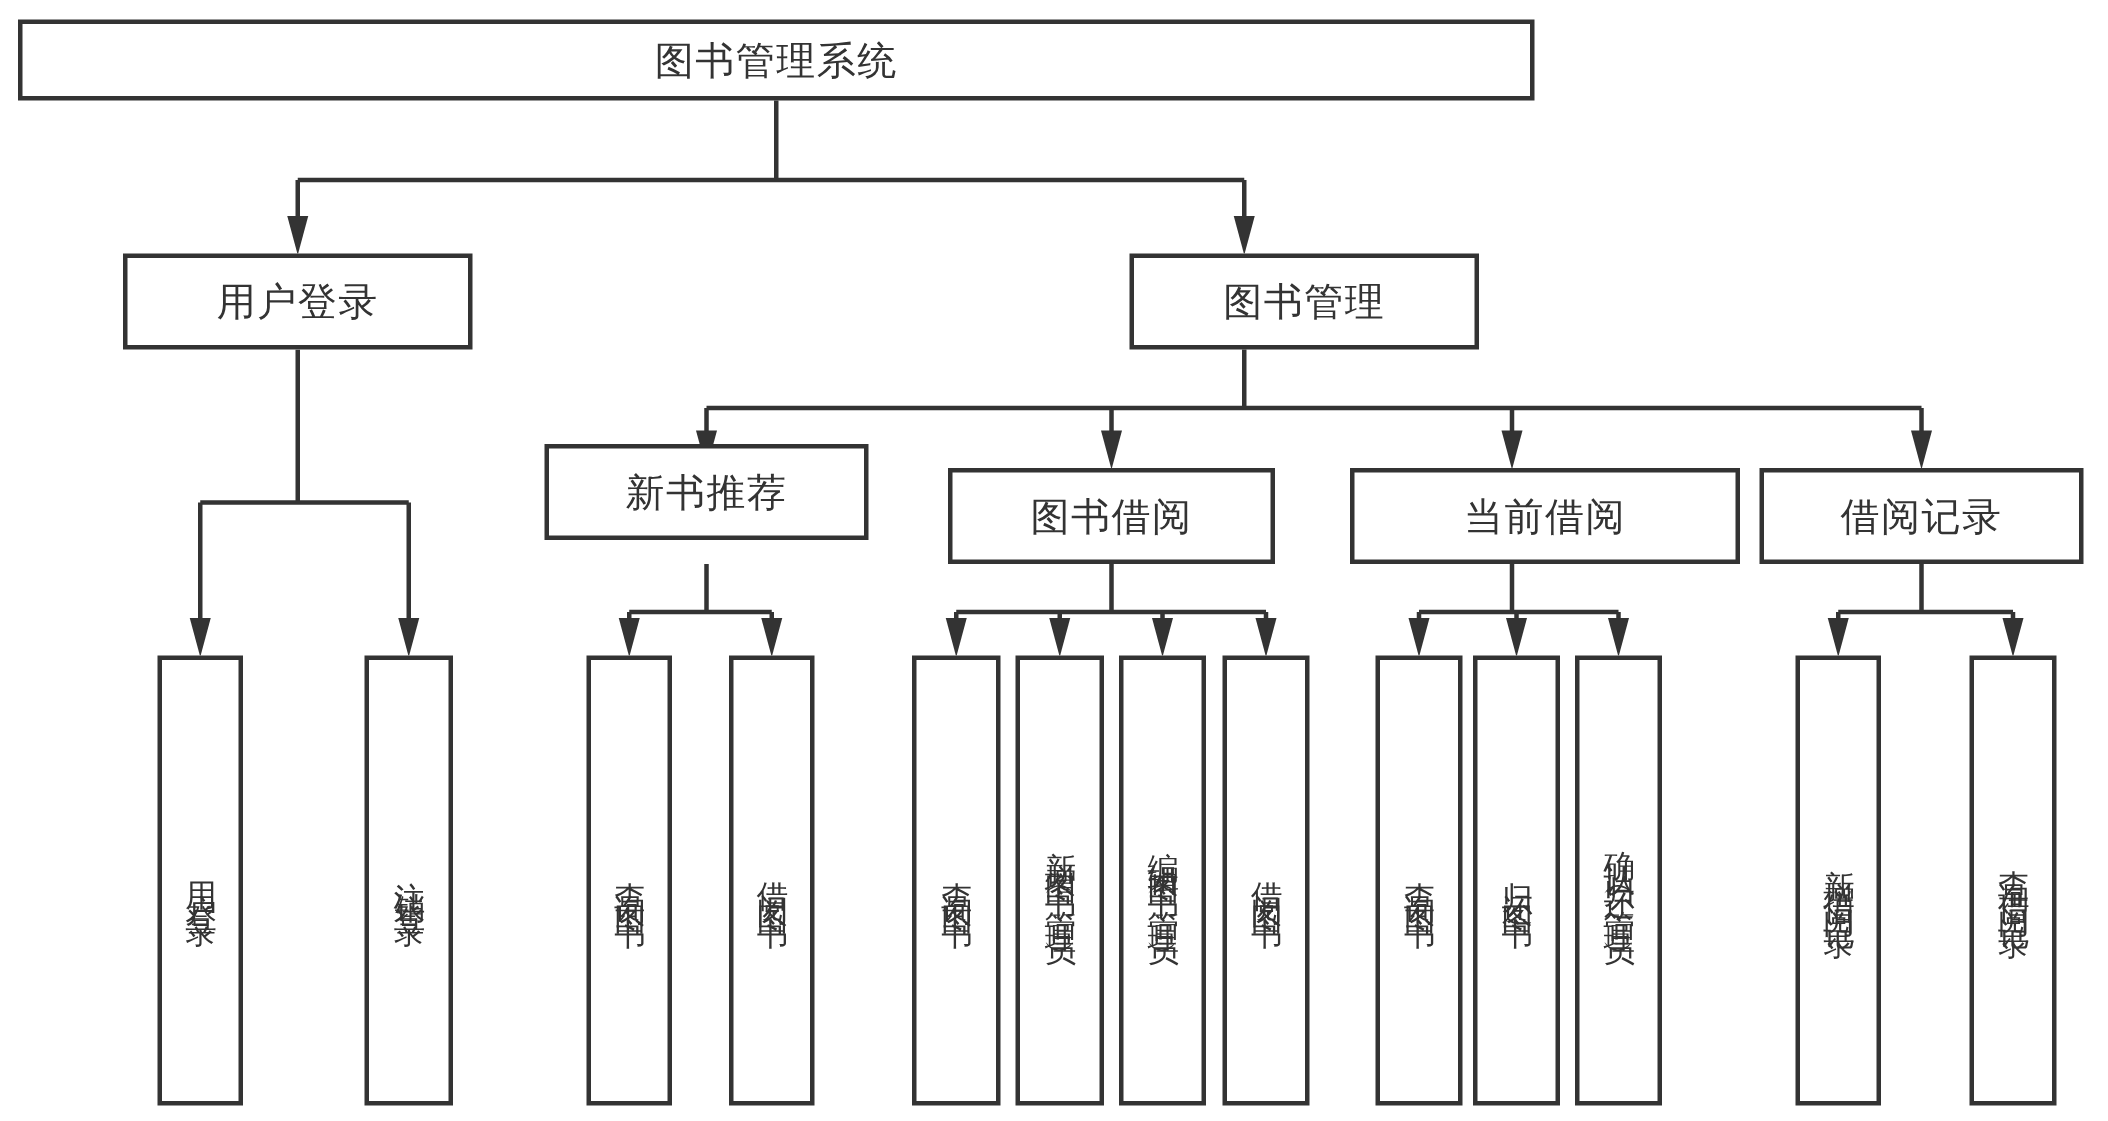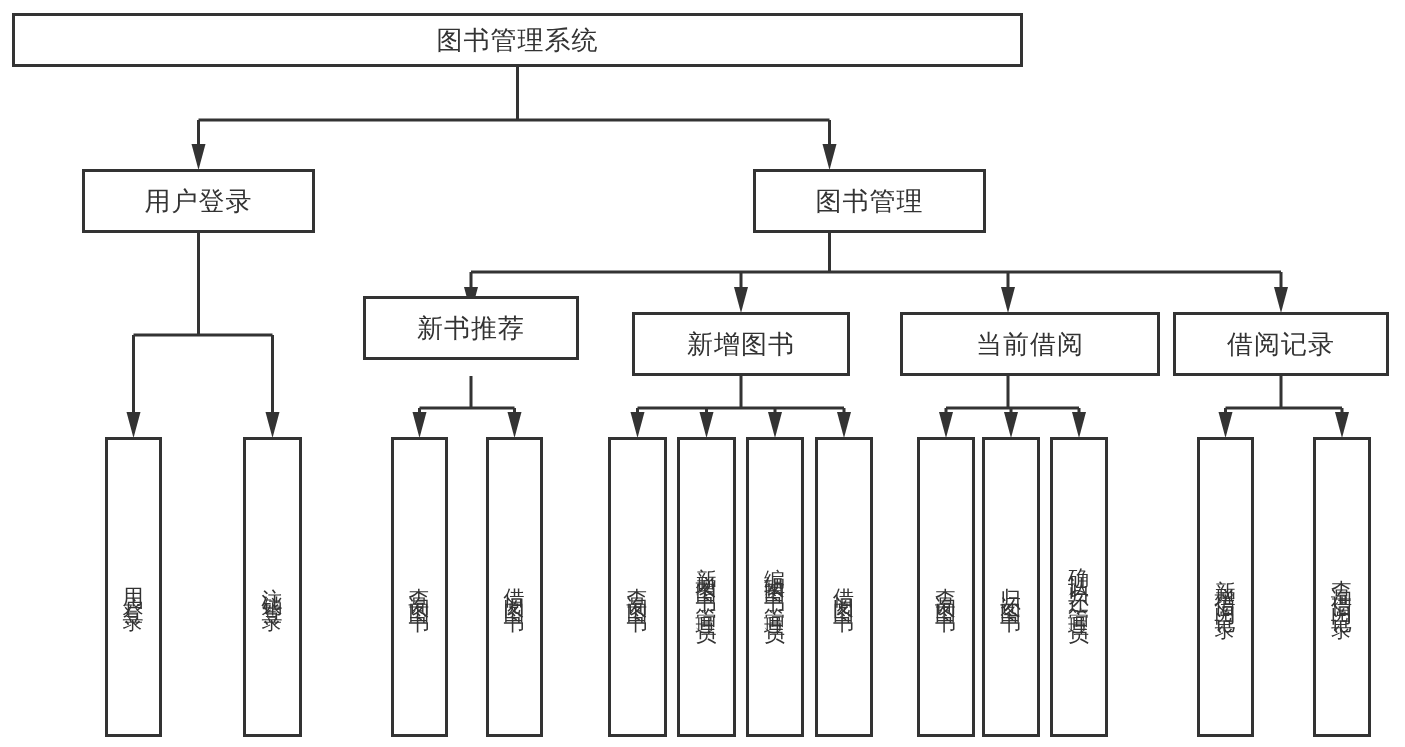--- a/index.html
+++ b/index.html
@@ -88,21 +88,21 @@
       <polygon points="1342,438 1335,412 1349,412"></polygon>
     </g>
   </svg>
 
   <div class="node" style="left:12px; top:13px; width:1011px; height:54px;">图书管理系统</div>
 
   <div class="node" style="left:82px; top:169px; width:233px; height:64px;">用户登录</div>
   <div class="node" style="left:713px; top:169px; width:233px; height:64px;margin-left:40px;">图书管理</div>
 
   <div class="node" style="left:363px; top:296px; width:216px; height:64px;">新书推荐</div>
-  <div class="node" style="left:632px; top:312px; width:218px; height:64px;">新增图书</div>
+  <div class="node" style="left:632px; top:312px; width:218px; height:64px;">图书借阅</div>
   <div class="node" style="left:900px; top:312px; width:260px; height:64px;">当前借阅</div>
   <div class="node" style="left:1173px; top:312px; width:216px; height:64px;">借阅记录</div>
 
   <div class="node leaf" style="left:105px; top:437px; width:57px; height:300px;">用户登录</div>
   <div class="node leaf" style="left:243px; top:437px; width:59px; height:300px;">注销登录</div>
 
   <div class="node leaf" style="left:391px; top:437px; width:57px; height:300px;">查询图书</div>
   <div class="node leaf" style="left:486px; top:437px; width:57px; height:300px;">借阅图书</div>
 
   <div class="node leaf" style="left:608px; top:437px; width:59px; height:300px;">查询图书</div>

